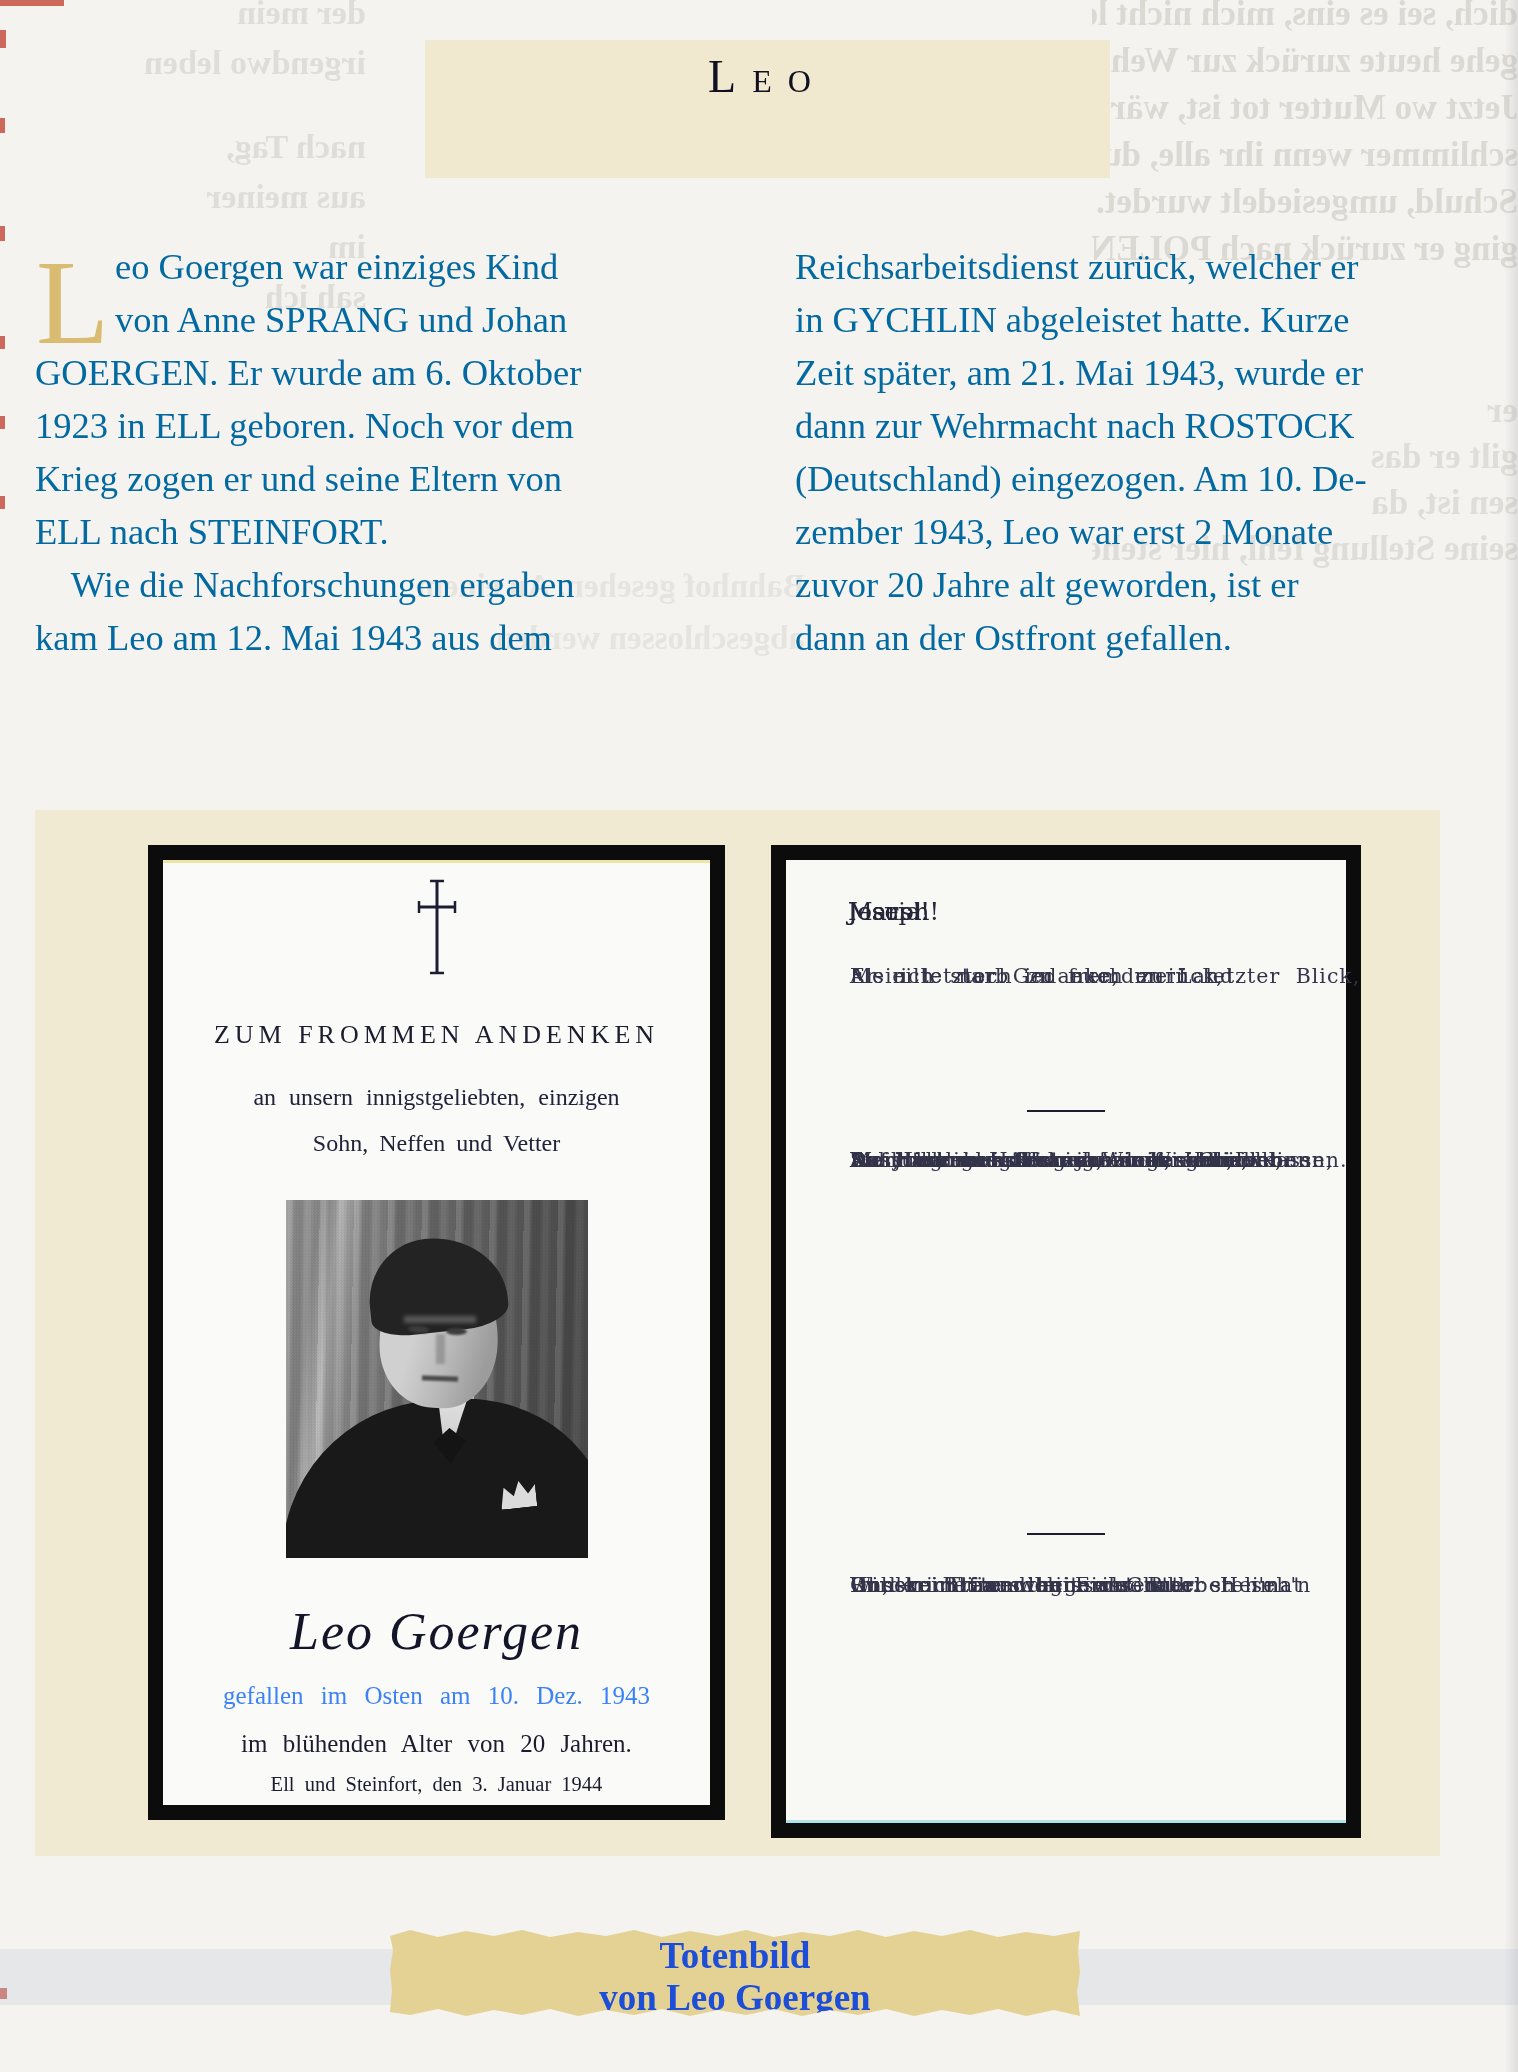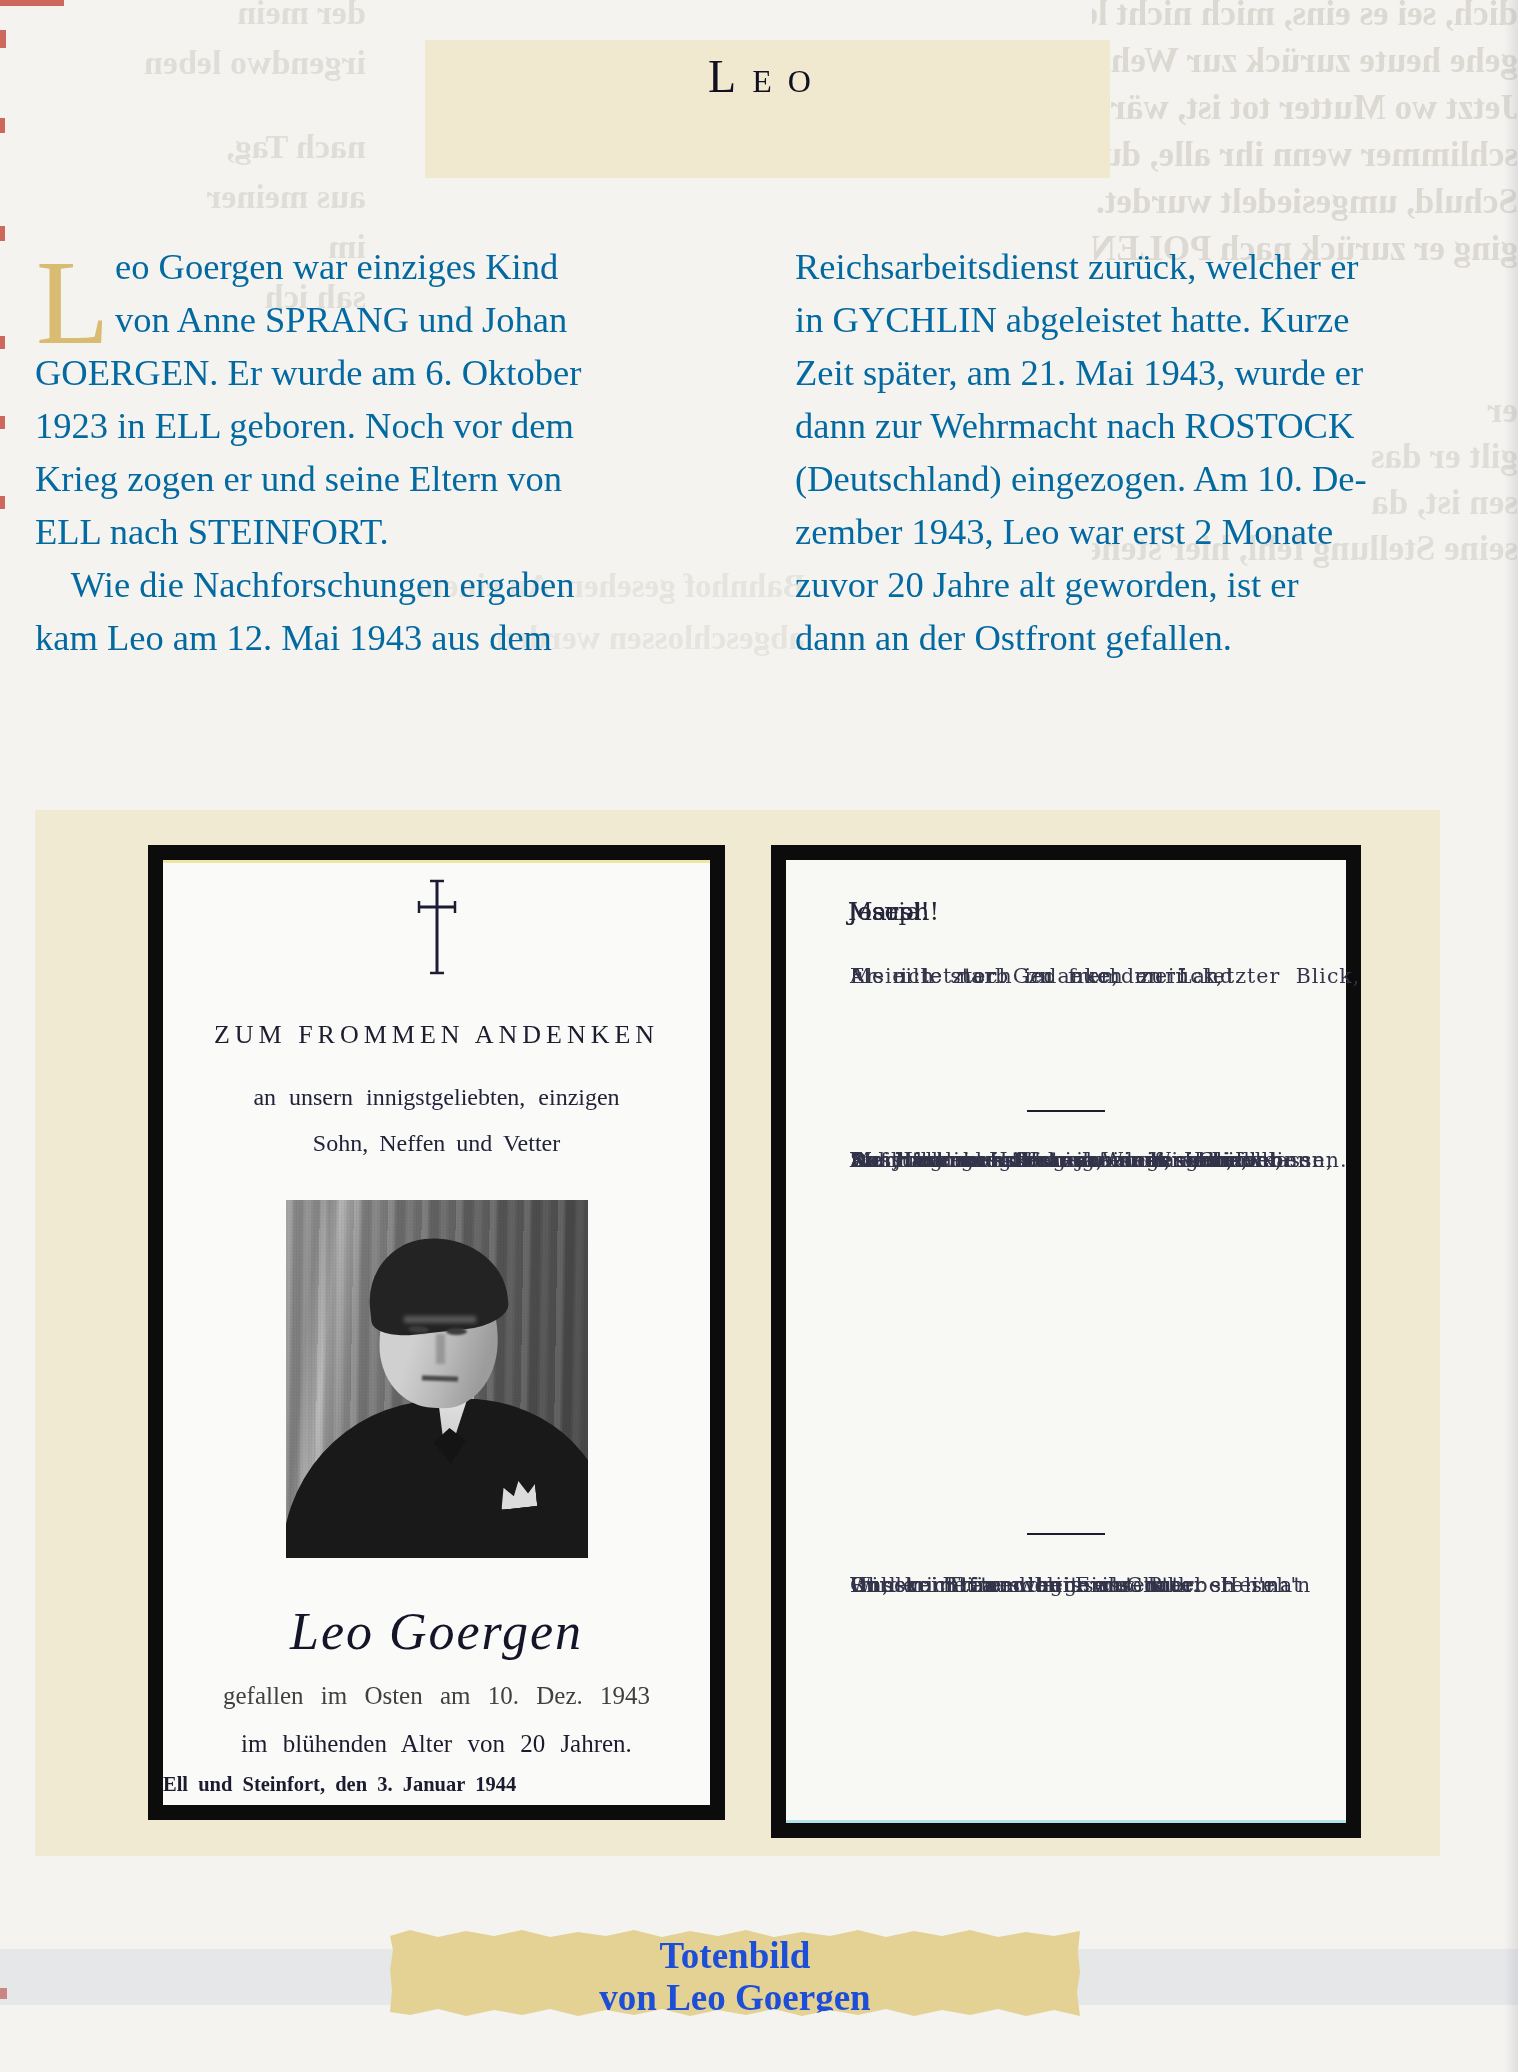--- a/index.html
+++ b/index.html
@@ -44,24 +44,24 @@
   .card-back{left:736px;top:35px;width:560px;height:963px;background:#f8f8f4;
              box-shadow:inset 0 -3px 0 rgba(90,200,215,.45);}
   .card *{position:absolute;}
 
   .cross{top:16px;left:50%;transform:translateX(-50%);}
   .card-header{top:160px;width:100%;text-align:center;font-size:26px;letter-spacing:5px;color:#1d1d30;}
   .card-sub1{top:224px;width:100%;text-align:center;font-size:24px;word-spacing:7px;color:#22223a;}
   .card-sub2{top:270px;width:100%;text-align:center;font-size:24px;word-spacing:5px;color:#22223a;}
   .card-name{top:742px;width:100%;text-align:center;font-size:52px;font-style:italic;
              letter-spacing:2px;color:#15152a;}
-  .card-l1{top:822px;width:100%;text-align:center;font-size:25px;word-spacing:11px;color:#404040;}
+  .card-l1{top:822px;width:100%;text-align:center;font-size:25px;word-spacing:11px;color:#3b82f6;}
   .card-l2{top:870px;width:100%;text-align:center;font-size:25px;word-spacing:9px;color:#1c1c30;}
-  .card-l3{top:913px;width:100%;text-align:left;font-size:20.5px;word-spacing:5px;
-           font-weight:700;color:#1c1c30;}
+  .card-l3{top:913px;width:100%;text-align:center;font-size:20.5px;word-spacing:5px;
+           font-weight:400;color:#1c1c30;}
 
   
   .photo{top:340px;left:50%;transform:translateX(-50%);width:302px;height:358px;overflow:hidden;
     background:linear-gradient(96deg,#9e9e9e 0%,#8e8e8e 10%,#b5b5b5 16%,#8a8a8a 24%,#767676 36%,
                #6b6b6b 48%,#616161 62%,#555 78%,#4b4b4b 100%);}
   .photo::before{content:"";position:absolute;inset:0;
     background:repeating-linear-gradient(91deg,rgba(255,255,255,.10) 0 5px,rgba(0,0,0,.12) 9px 16px,
                rgba(255,255,255,.04) 20px 24px,rgba(0,0,0,.06) 28px 34px);}
   .photo::after{content:"";position:absolute;inset:0;
     background:repeating-conic-gradient(rgba(0,0,0,.045) 0 25%,rgba(255,255,255,0) 0 50%);

